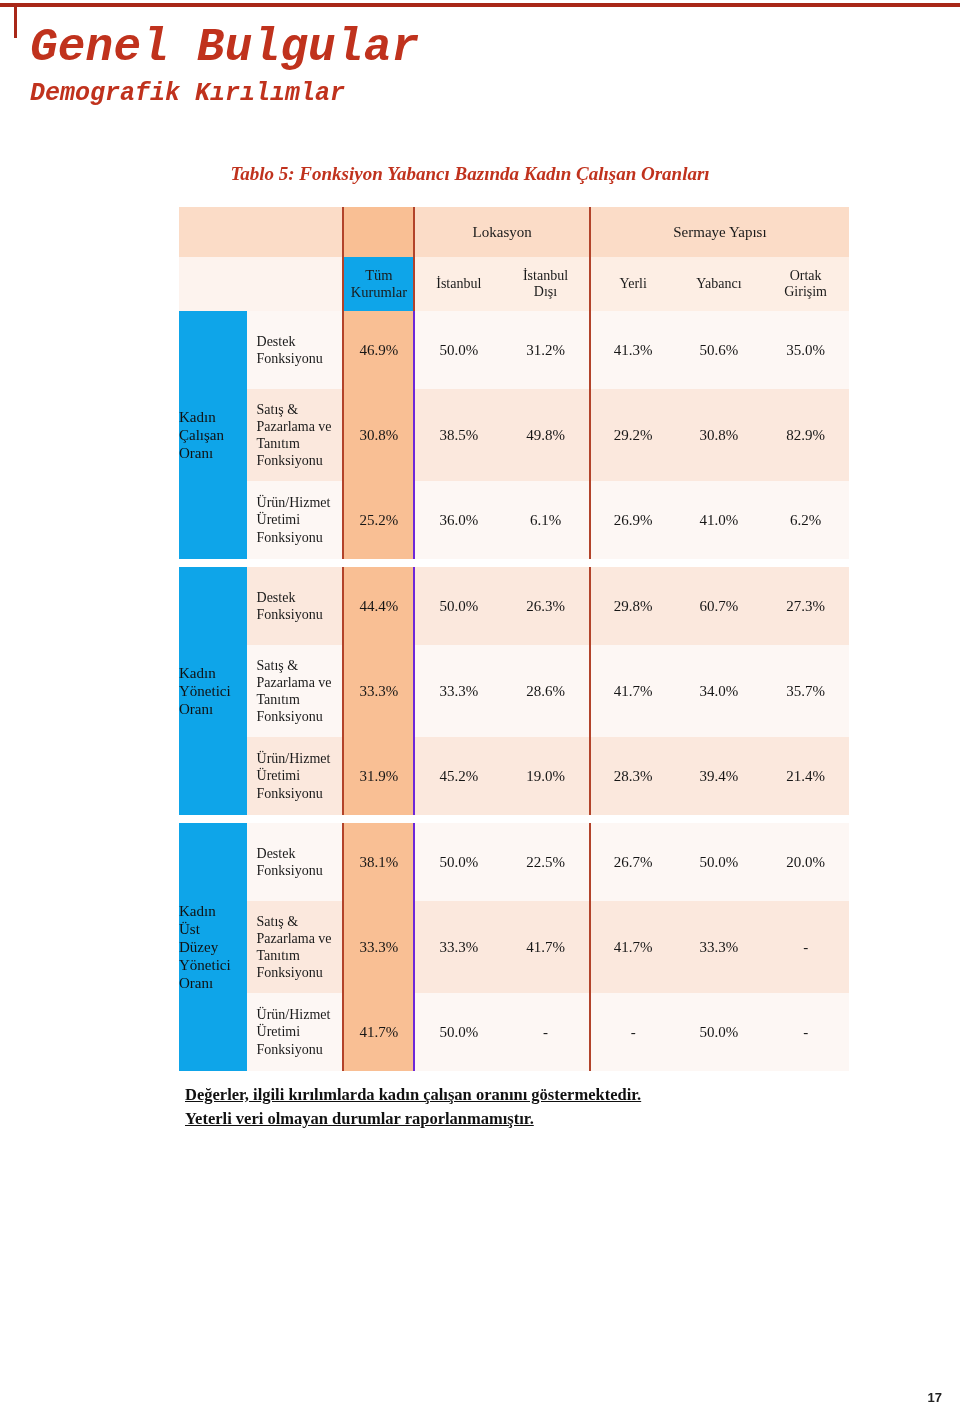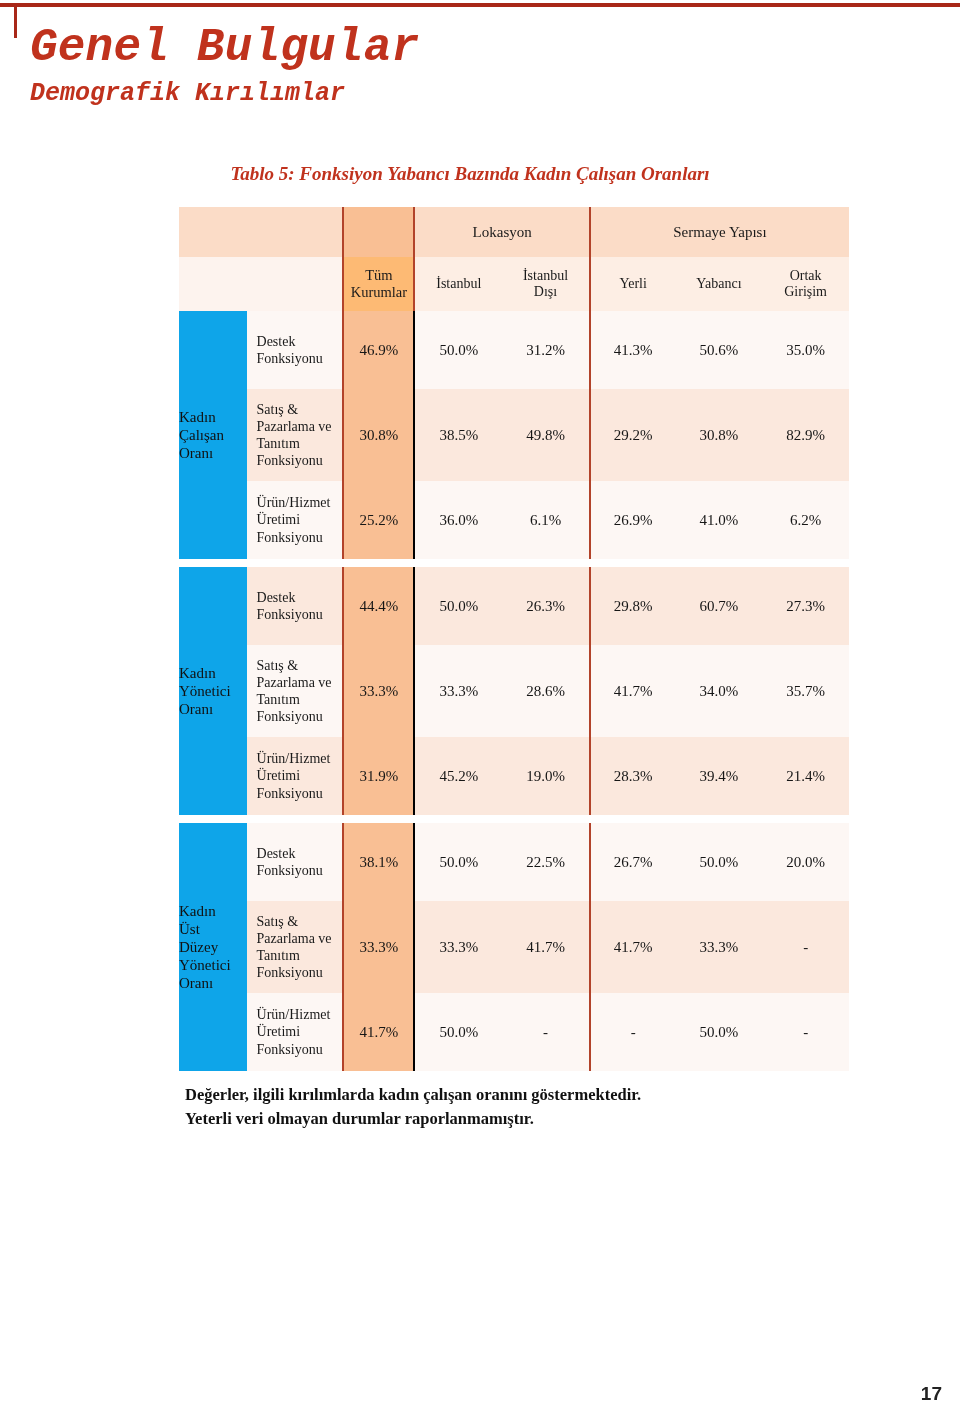--- a/index.html
+++ b/index.html
@@ -118,21 +118,21 @@
   .hdr2 {
     height: 54px;
     background: #fdeee4;
     text-align: center;
     font-size: 14px;
     color: #1a1a1a;
     line-height: 1.15;
   }
   .hdr2-blank { background: #fdf3ee; }
   .hdr2-tum {
-    background: #fdba74;
+    background: #0ea5e9;
     font-weight: bold;
     font-size: 14.5px;
     border-left: 2px solid #b2432a;
     border-right: 2px solid #b2432a;
   }
 
   
   .spacer-row td { height: 8px; background: #ffffff; }
   .spacer-row td.sp-tum {
     background: #f9bf94;
@@ -165,45 +165,46 @@
     text-align: center;
     font-size: 15px;
     color: #161616;
   }
   .cell-tum {
     text-align: center;
     font-size: 15px;
     color: #161616;
     background: #f9bf94;
     border-left: 2px solid #b2432a;
-    border-right: 2px solid #000000;
+    border-right: 2px solid #6d28d9;
   }
 
   
   .shade-a .cell-func, .shade-a .cell-val { background: #fdf7f4; }
   .shade-b .cell-func, .shade-b .cell-val { background: #fbe8dd; }
 
   
   #table-note {
     position: absolute;
     left: 185px;
     top: 1083px;
     width: 640px;
     font-size: 16.5px;
     font-weight: bold;
     color: #111;
     line-height: 1.45;
+    text-decoration: underline;
   }
 
   
   #page-number {
     position: absolute;
     right: 18px;
     bottom: 12px;
-    font-size: 19px;
+    font-size: 13px;
     font-weight: bold;
     color: #222;
     font-family: "Liberation Sans", sans-serif;
   }
 </style>
 </head>
 <body>
 
 <div id="corner-top-rule"></div>
 <div id="corner-left-rule"></div>

